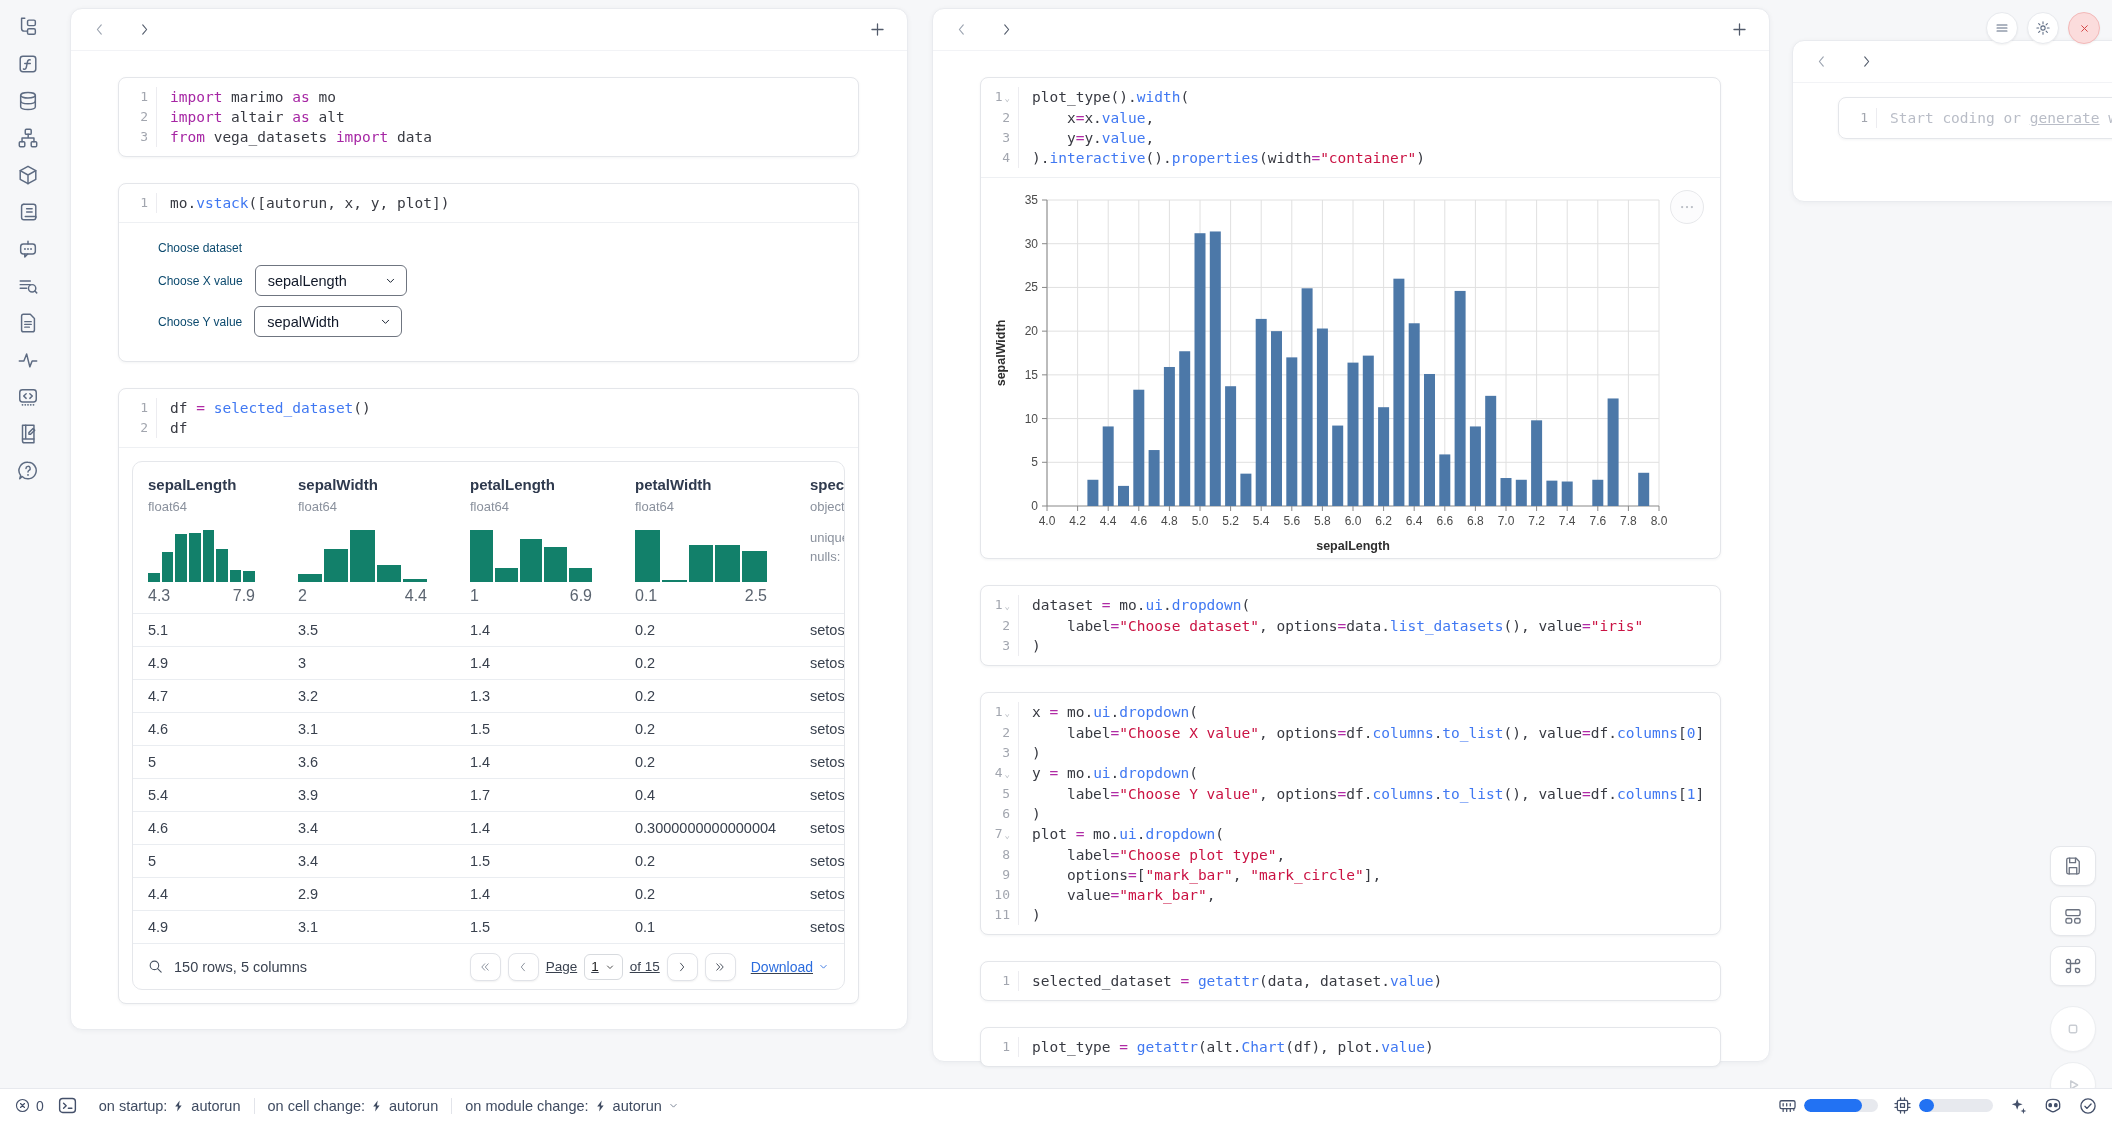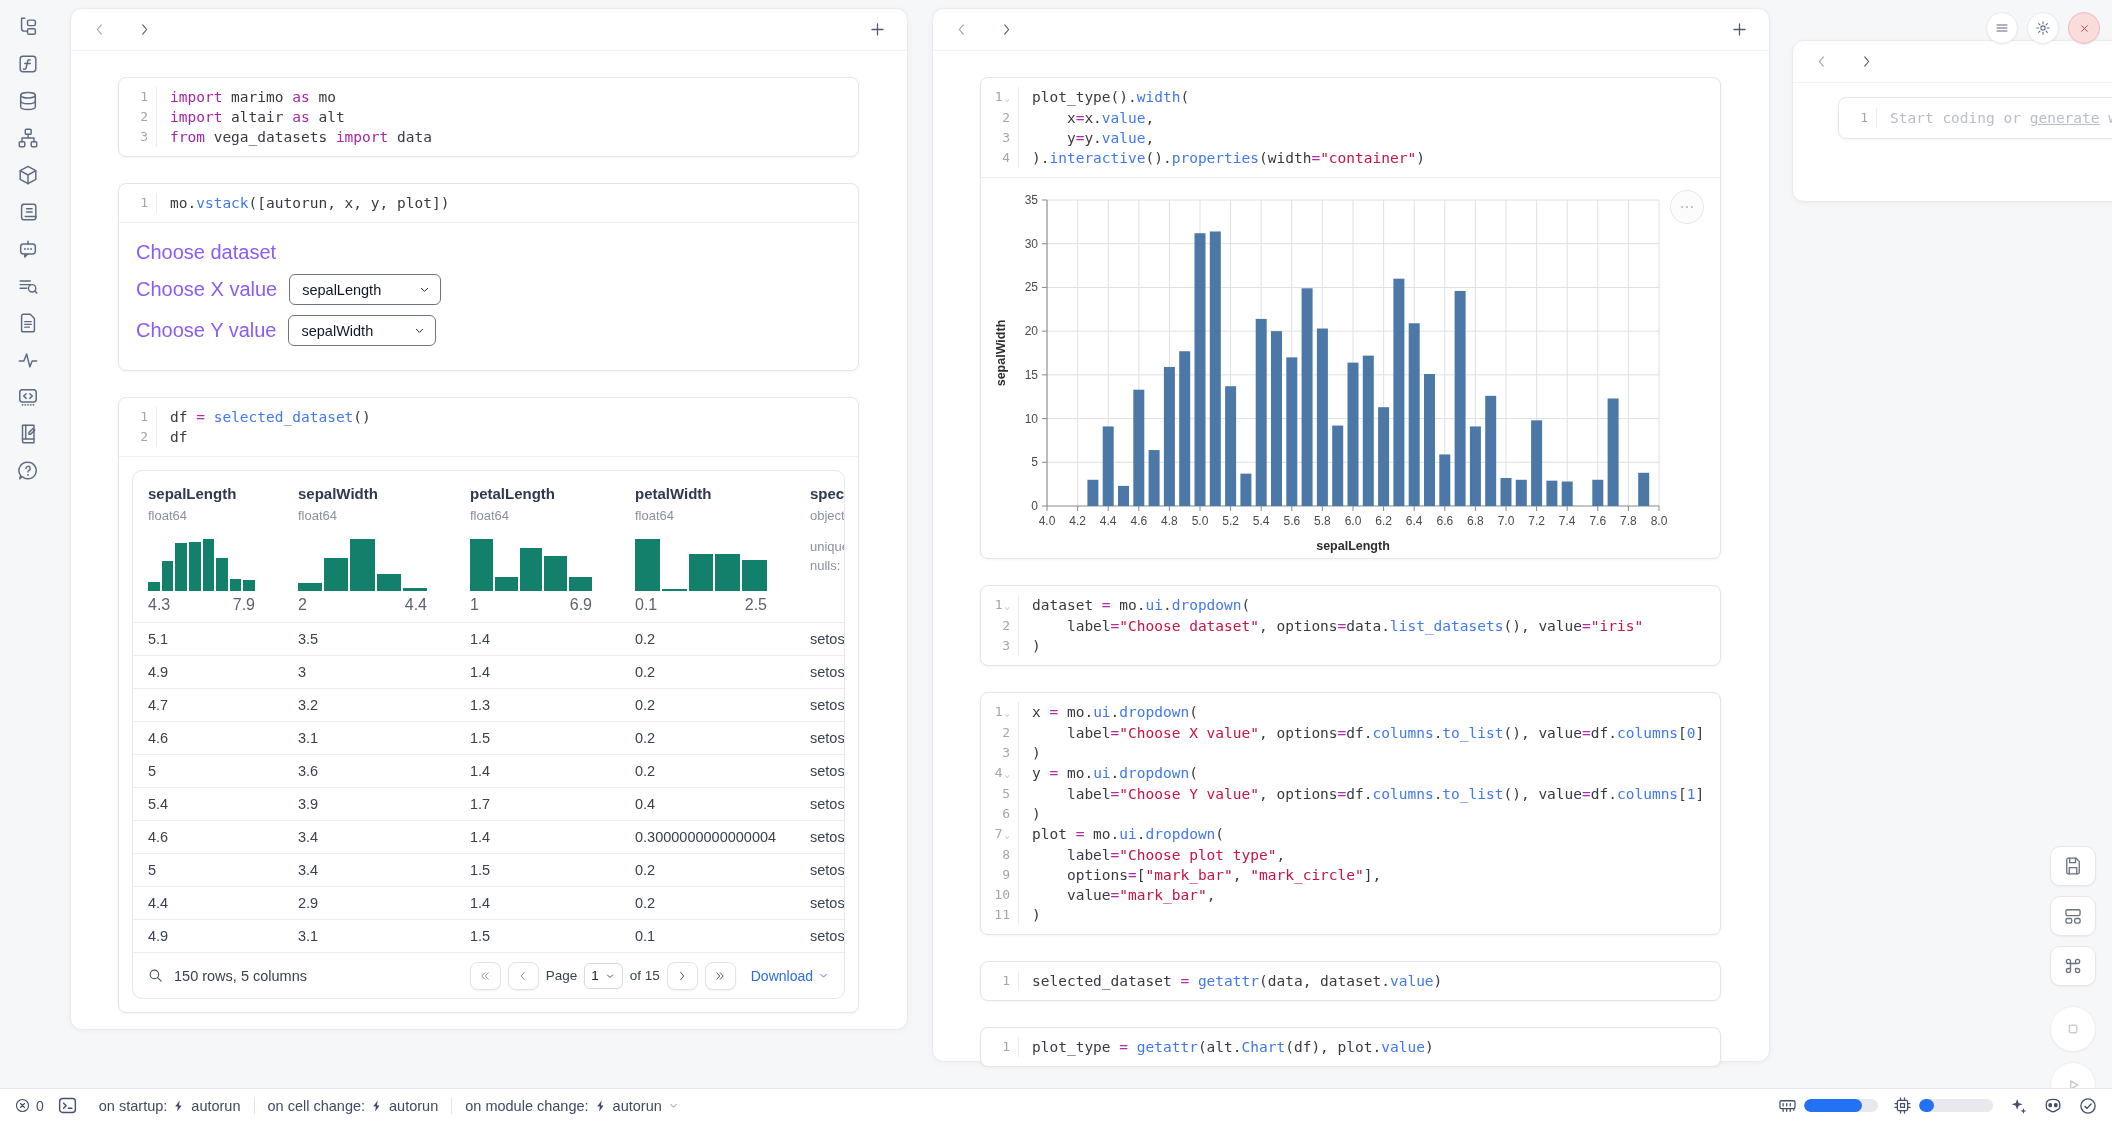--- a/index.html
+++ b/index.html
@@ -41,21 +41,21 @@
     color: #a2a6af; border-right: 1px solid #ececf0; font-size: 13px; white-space: nowrap; }
   .fold { font-size: 9px; color: #b4b8c0; margin-left: 2px; }
   .src { padding-left: 13px; white-space: pre; color: #383a42; }
   .tk-kw { color: #a626a4; } .tk-fn { color: #4078f2; } .tk-str { color: #ca1243; }
   .tk-op { color: #b02ba5; } .tk-num { color: #4078f2; } .tk-t { color: #383a42; }
   .divider { border-top: 1px solid #eef0f3; }
 
   
   .controls { padding: 8px 0 14px; }
   .ctl-row { display: flex; align-items: center; gap: 12px; margin: 10px 0; padding-left: 17px; }
-  .ctl-label { font-size: 20px; color: #8b5cf6; }
+  .ctl-label { font-size: 12px; color: #0c4a6e; margin-left: 22px; }
   .select { display: inline-flex; align-items: center; justify-content: space-between;
     height: 31px; border: 1px solid #6f7580; border-radius: 6px; padding: 0 8px 0 12px;
     font-size: 14.5px; color: #101828; background: #fff; cursor: pointer; }
   .sel-chev { width: 15px; height: 15px; color: #1b2433; }
 
   
   .tablewrap { margin: 13px; border: 1px solid #e5e7eb; border-radius: 10px; overflow: hidden; }
   .tbl-clip { overflow: hidden; width: 100%; }
   .thead { display: flex; padding-top: 14px; }
   .tcol { flex: 0 0 auto; padding-left: 15px; }
@@ -67,21 +67,21 @@
   .hrange { display: flex; justify-content: space-between; width: calc(100% - 28px);
     max-width: 136px; font-size: 16px; color: #5b6470; margin: 5px 0 8px; }
   .tmeta { font-size: 13px; color: #8a919d; margin-top: 4px; }
   .tmeta.first { margin-top: 16px; }
   .trow { display: flex; border-top: 1px solid #eaedf1; height: 33px; align-items: center; }
   .tcell { flex: 0 0 auto; padding-left: 15px; font-size: 14.5px; color: #39414e; }
   .tfoot { border-top: 1px solid #eaedf1; height: 46px; display: flex;
     align-items: center; padding: 0 14px; gap: 10px; }
   .search-ic { width: 17px; height: 17px; color: #4b5563; }
   .tsummary { font-size: 14.5px; color: #3a4250; }
-  .pg { margin-left: auto; display: flex; align-items: center; gap: 7px; }
+  .pg { margin-left: auto; display: flex; align-items: center; gap: 7px; text-decoration: underline; }
   .pgbtn { width: 31px; height: 28px; border: 1px solid #e1e3e8; border-radius: 8px;
     background: #fff; box-shadow: 0 1px 2px rgba(0,0,0,.06); display: flex;
     align-items: center; justify-content: center; color: #3f4754; cursor: pointer; }
   .pgbtn.dim { color: #858d99; }
   .pgbtn .icw { width: 14px; height: 14px; }
   .pgtext { font-size: 13.5px; color: #3a4250; }
   .pgsel { height: 26px; border: 1px solid #d7dade; border-radius: 6px; display: flex;
     align-items: center; padding: 0 6px; font-size: 13.5px; gap: 5px; color: #222; cursor: pointer; }
   .pgsel .icw { width: 12px; height: 12px; }
   .dl { color: #2b6cde; font-size: 14px; display: flex; align-items: center;

